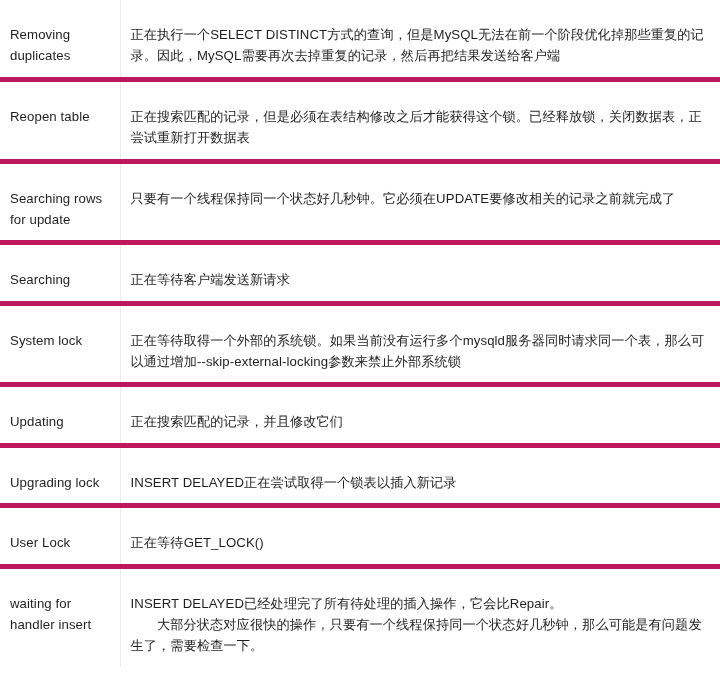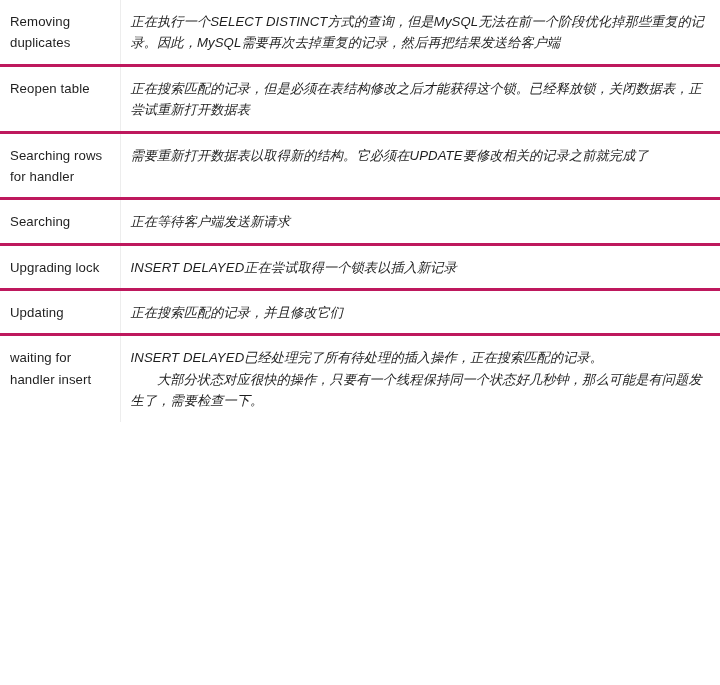--- a/index.html
+++ b/index.html
@@ -22,39 +22,38 @@
   }
 
   table.status-table {
     width: 720px;
     border-collapse: collapse;
     table-layout: fixed;
     background: #fff;
   }
 
   table.status-table tr {
-    border-top: 3px solid #be185d;
+    border-top: 5px solid #be185d;
   }
   table.status-table tr:first-child {
     border-top: none;
   }
 
   table.status-table td {
     vertical-align: top;
     border-right: 1px solid #ededed;
-    padding: 11px 10px 10px 10px;
+    padding: 24px 10px 10px 10px;
     font-size: 13.2px;
     line-height: 1.62;
     letter-spacing: 0.1px;
     color: #1f1f1f;
     word-break: break-word;
   }
   table.status-table td:last-child {
     border-right: none;
-    font-style: italic;
   }
 
   col.c-state { width: 120px; }
   col.c-desc  { width: 600px; }
 
   .state-cell {
     color: #222222;
     font-size: 13.2px;
     line-height: 1.62;
   }
@@ -84,46 +83,58 @@
             <span class="desc-line">正在执行一个SELECT DISTINCT方式的查询，但是MySQL无法在前一个阶段优化掉那些重复的记录。因此，MySQL需要再次去掉重复的记录，然后再把结果发送给客户端</span>
           </td>
         </tr>
         <tr>
           <td class="state-cell">Reopen table</td>
           <td class="desc-cell">
             <span class="desc-line">正在搜索匹配的记录，但是必须在表结构修改之后才能获得这个锁。已经释放锁，关闭数据表，正尝试重新打开数据表</span>
           </td>
         </tr>
         <tr>
-          <td class="state-cell">Searching rows for handler</td>
+          <td class="state-cell">Searching rows for update</td>
           <td class="desc-cell">
-            <span class="desc-line">需要重新打开数据表以取得新的结构。它必须在UPDATE要修改相关的记录之前就完成了</span>
+            <span class="desc-line">只要有一个线程保持同一个状态好几秒钟。它必须在UPDATE要修改相关的记录之前就完成了</span>
           </td>
         </tr>
         <tr>
           <td class="state-cell">Searching</td>
           <td class="desc-cell">
             <span class="desc-line">正在等待客户端发送新请求</span>
           </td>
         </tr>
         <tr>
-          <td class="state-cell">Upgrading lock</td>
+          <td class="state-cell">System lock</td>
           <td class="desc-cell">
-            <span class="desc-line">INSERT DELAYED正在尝试取得一个锁表以插入新记录</span>
+            <span class="desc-line">正在等待取得一个外部的系统锁。如果当前没有运行多个mysqld服务器同时请求同一个表，那么可以通过增加--skip-external-locking参数来禁止外部系统锁</span>
           </td>
         </tr>
         <tr>
           <td class="state-cell">Updating</td>
           <td class="desc-cell">
             <span class="desc-line">正在搜索匹配的记录，并且修改它们</span>
           </td>
         </tr>
         <tr>
+          <td class="state-cell">Upgrading lock</td>
+          <td class="desc-cell">
+            <span class="desc-line">INSERT DELAYED正在尝试取得一个锁表以插入新记录</span>
+          </td>
+        </tr>
+        <tr>
+          <td class="state-cell">User Lock</td>
+          <td class="desc-cell">
+            <span class="desc-line">正在等待GET_LOCK()</span>
+          </td>
+        </tr>
+        <tr>
           <td class="state-cell">waiting for handler insert</td>
           <td class="desc-cell">
-            <span class="desc-line">INSERT DELAYED已经处理完了所有待处理的插入操作，正在搜索匹配的记录。</span>
+            <span class="desc-line">INSERT DELAYED已经处理完了所有待处理的插入操作，它会比Repair。</span>
             <span class="desc-line indent">大部分状态对应很快的操作，只要有一个线程保持同一个状态好几秒钟，那么可能是有问题发生了，需要检查一下。</span>
           </td>
         </tr>
       </tbody>
   </table>
 
 </div>
 
 </body></html>

